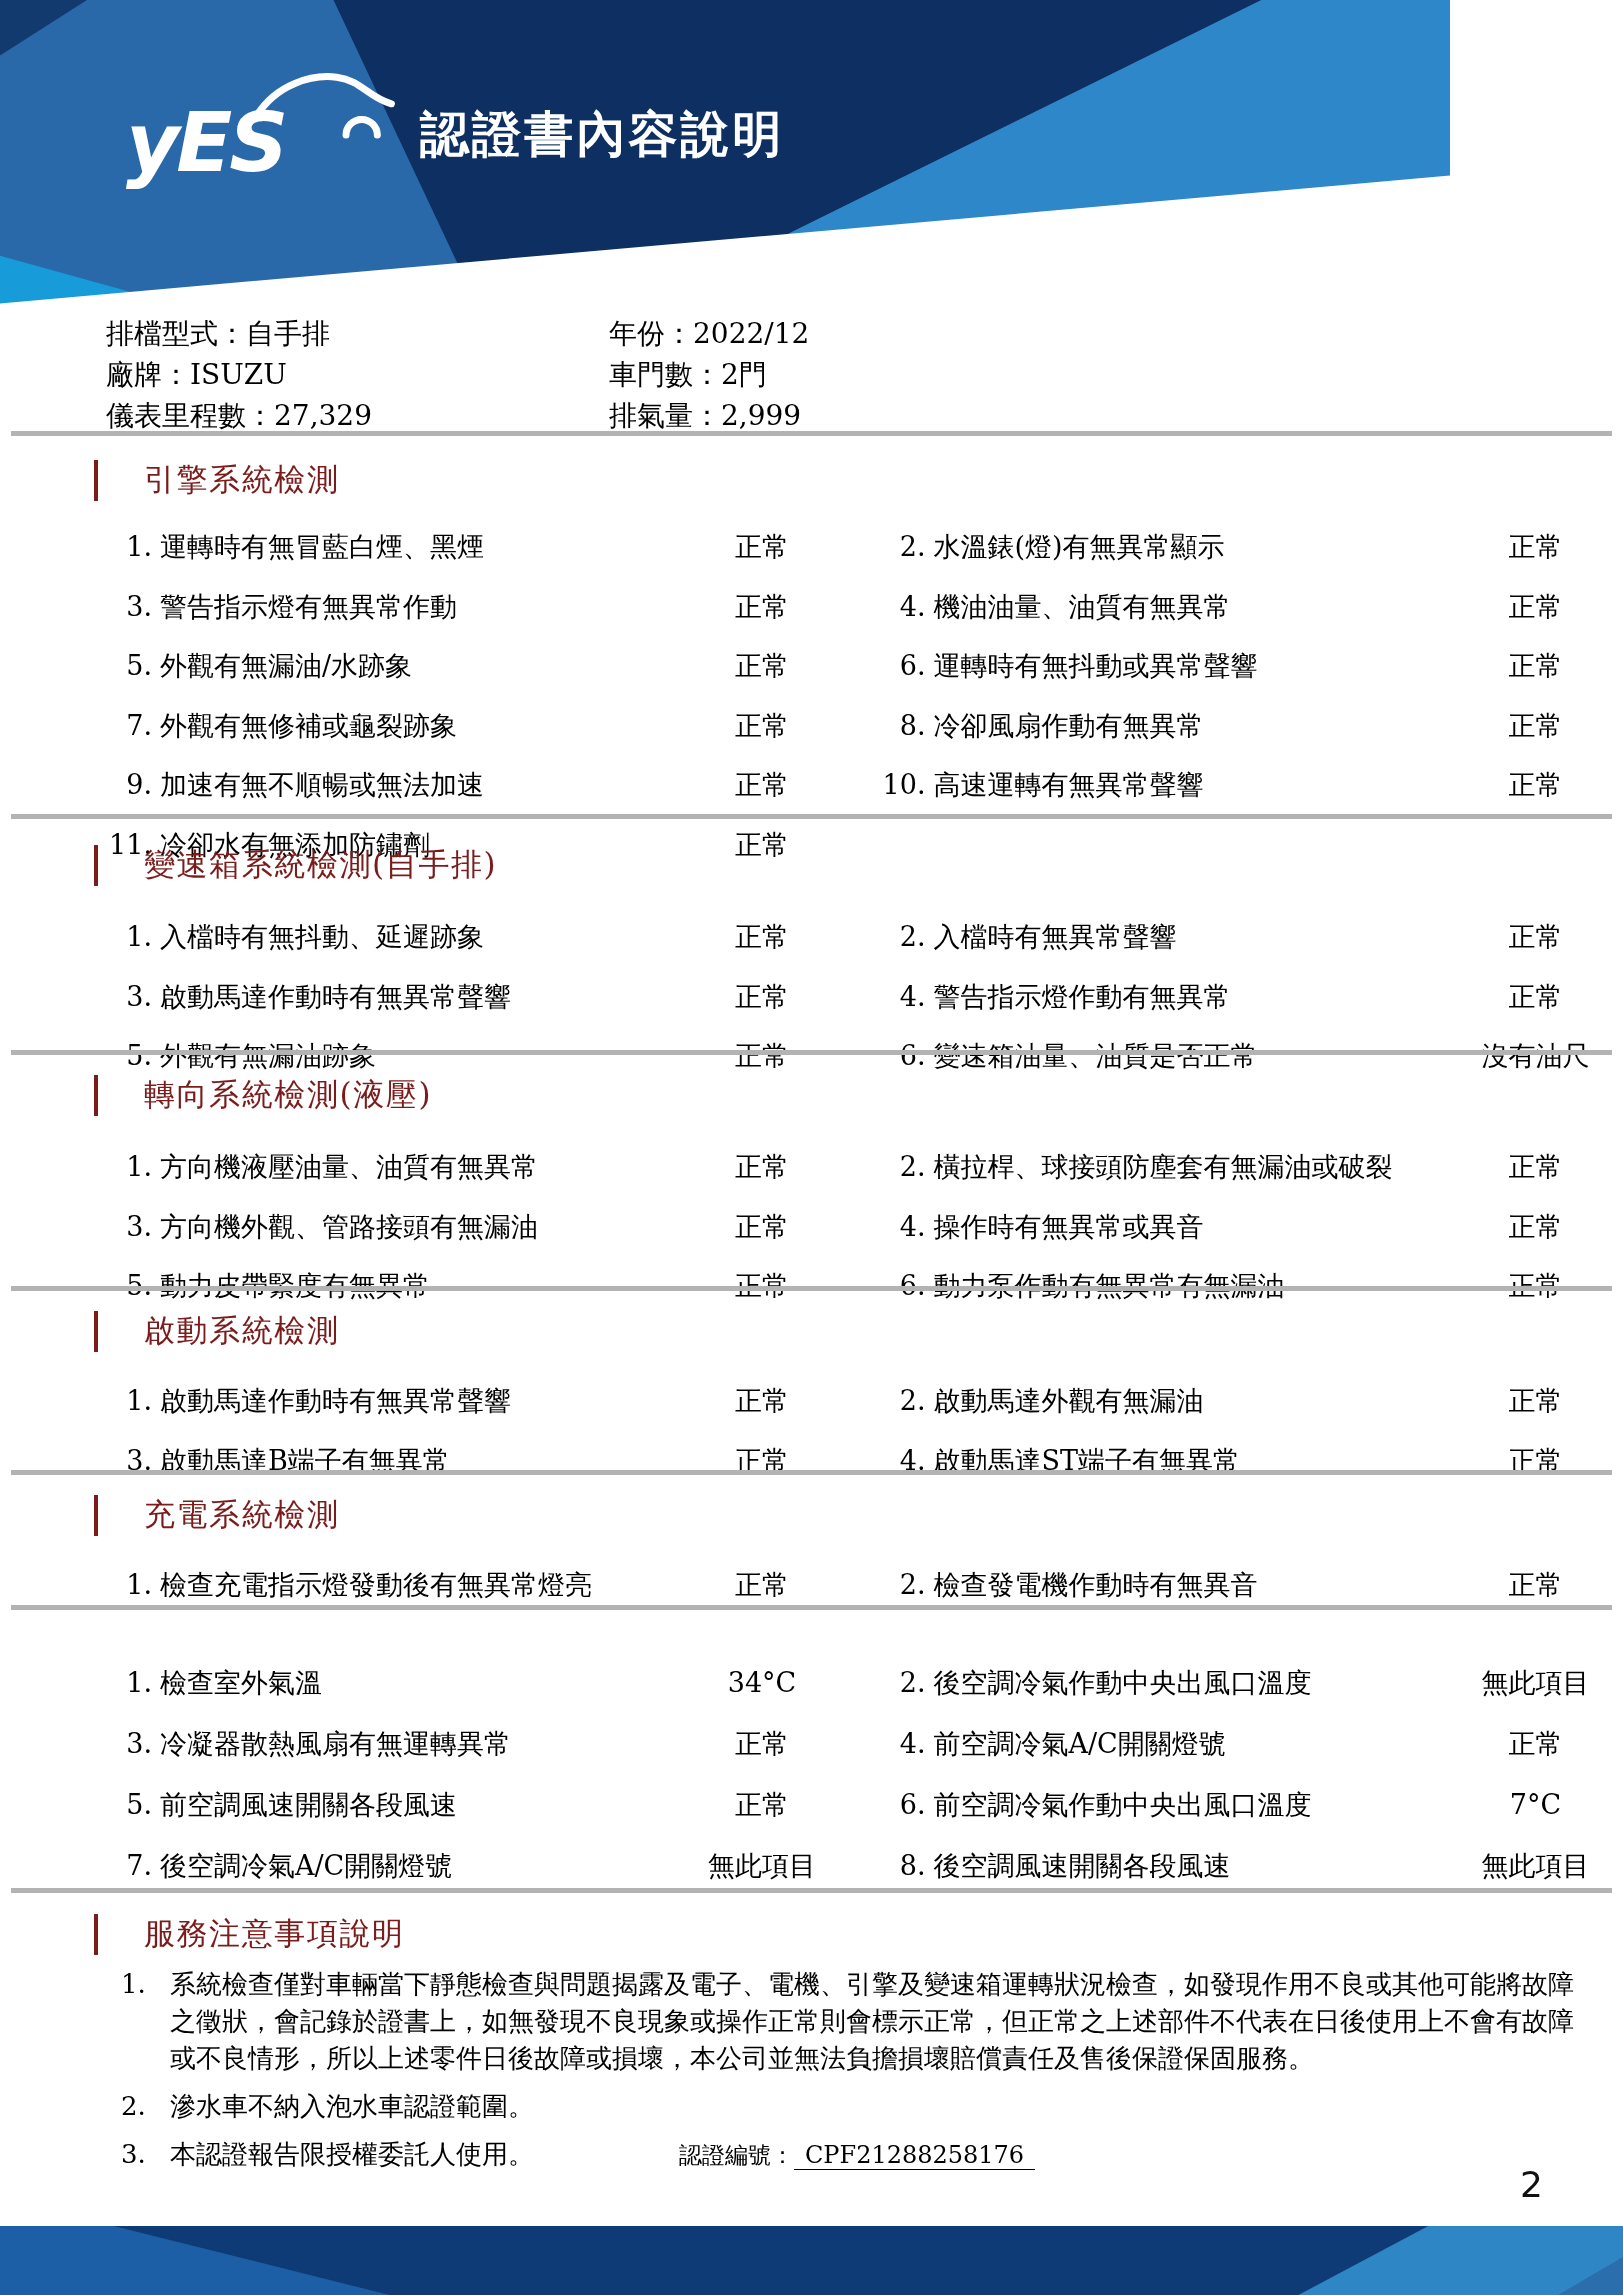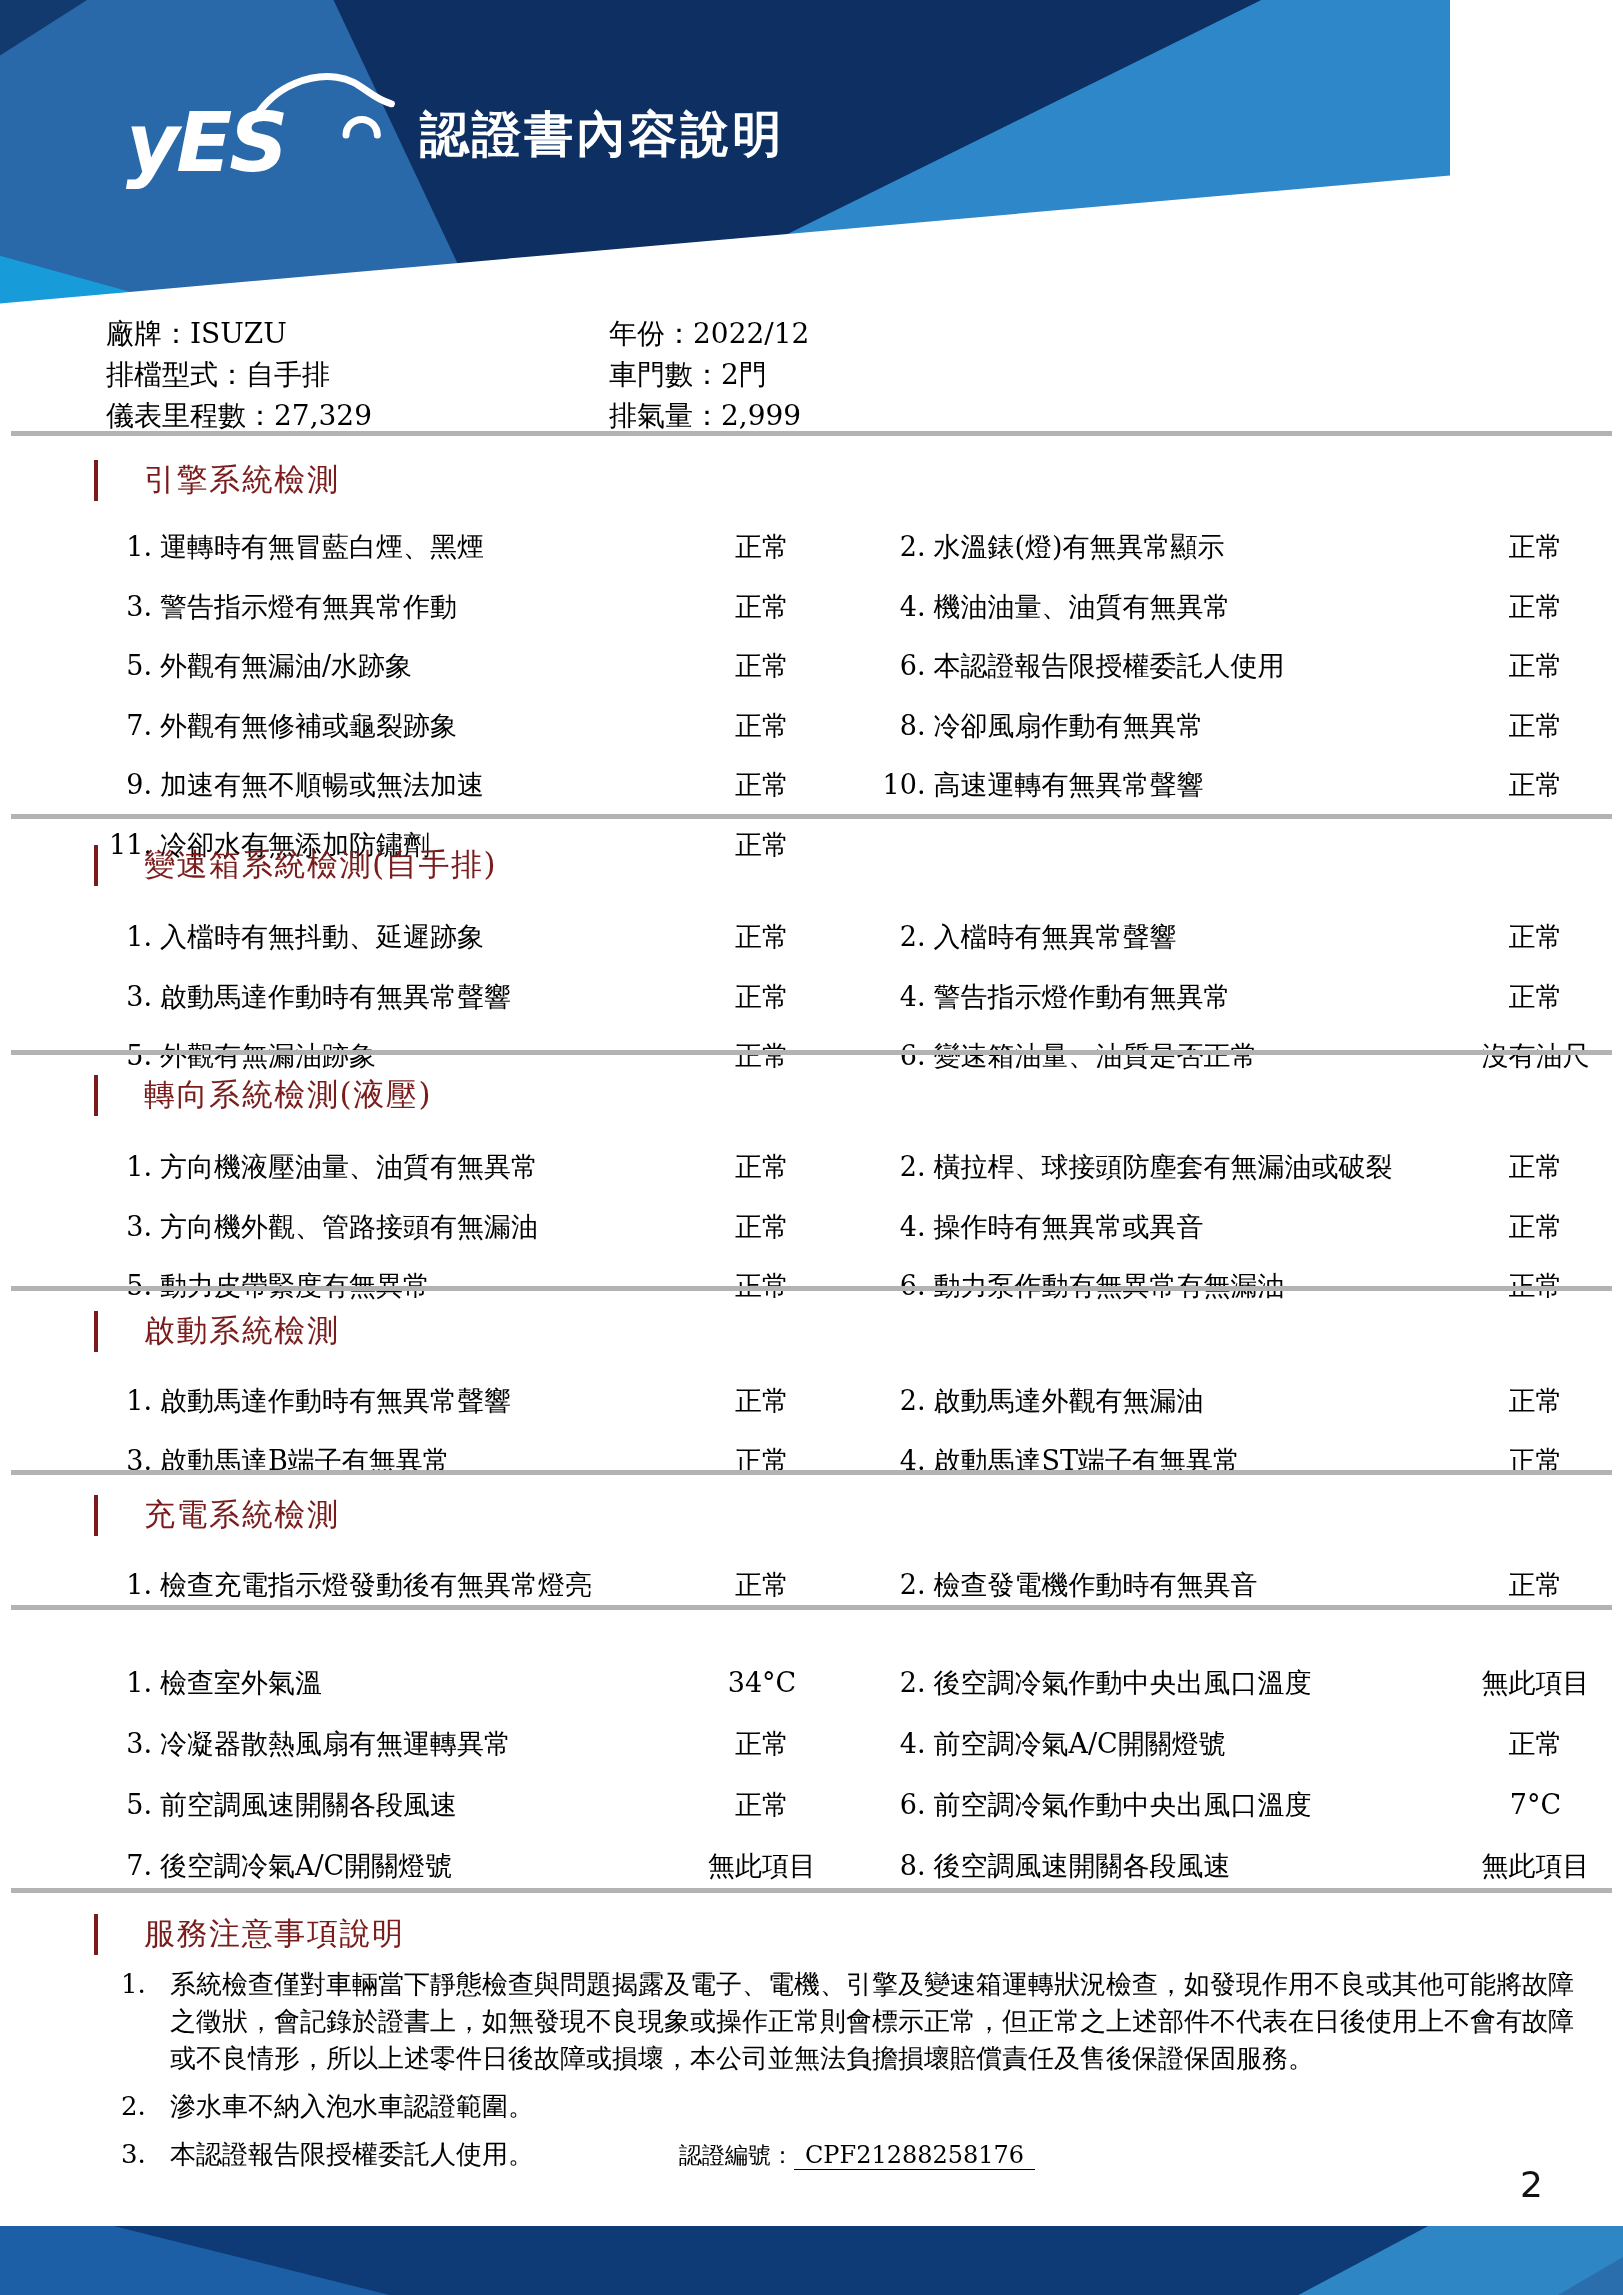--- a/index.html
+++ b/index.html
@@ -85,28 +85,28 @@
           <path d="M120 96 a20 20 0 0 1 40 0" fill="none" stroke="#ffffff" stroke-width="9" stroke-linecap="round"></path>
         </svg>
       </div>
       <div class="page-title">認證書內容說明</div>
     </div>
   </div>
 
   <div class="vehicle-info">
     <div class="vi-col vi-col1">
       <div class="vi-row">
+          <span>排檔型式：</span>
+          <span>自手排</span>
+        </div>
+      <div class="vi-row">
           <span>廠牌：</span>
           <span>ISUZU</span>
         </div>
       <div class="vi-row">
-          <span>排檔型式：</span>
-          <span>自手排</span>
-        </div>
-      <div class="vi-row">
           <span>儀表里程數：</span>
           <span>27,329</span>
         </div>
     </div>
     <div class="vi-col vi-col3">
       <div class="vi-row">
           <span>年份：</span>
           <span>2022/12</span>
         </div>
       <div class="vi-row">
@@ -148,21 +148,21 @@
           <span class="text">機油油量、油質有無異常</span>
           <span class="value">正常</span>
         </div>
       <div class="item">
           <span class="num">5.</span>
           <span class="text">外觀有無漏油/水跡象</span>
           <span class="value">正常</span>
         </div>
       <div class="item">
           <span class="num">6.</span>
-          <span class="text">本認證報告限授權委託人使用</span>
+          <span class="text">運轉時有無抖動或異常聲響</span>
           <span class="value">正常</span>
         </div>
       <div class="item">
           <span class="num">7.</span>
           <span class="text">外觀有無修補或龜裂跡象</span>
           <span class="value">正常</span>
         </div>
       <div class="item">
           <span class="num">8.</span>
           <span class="text">冷卻風扇作動有無異常</span>

